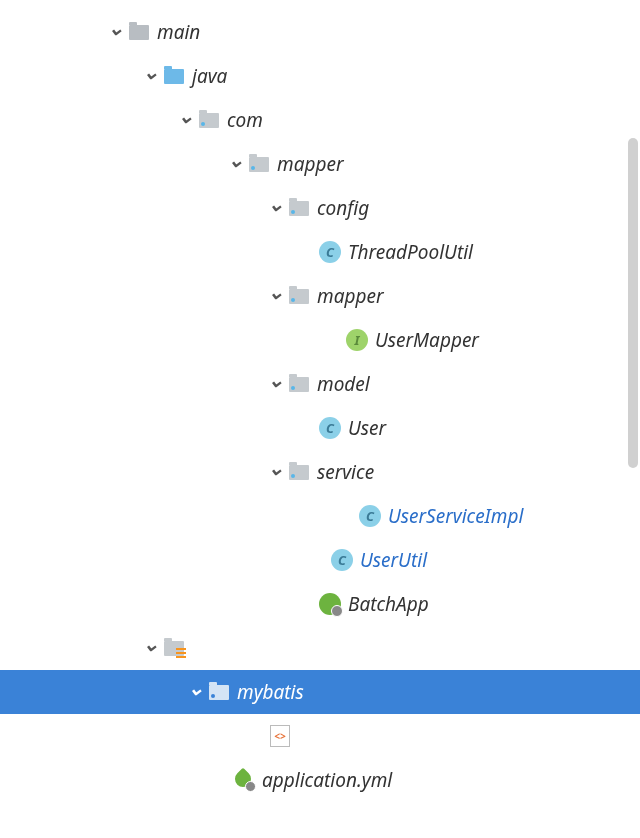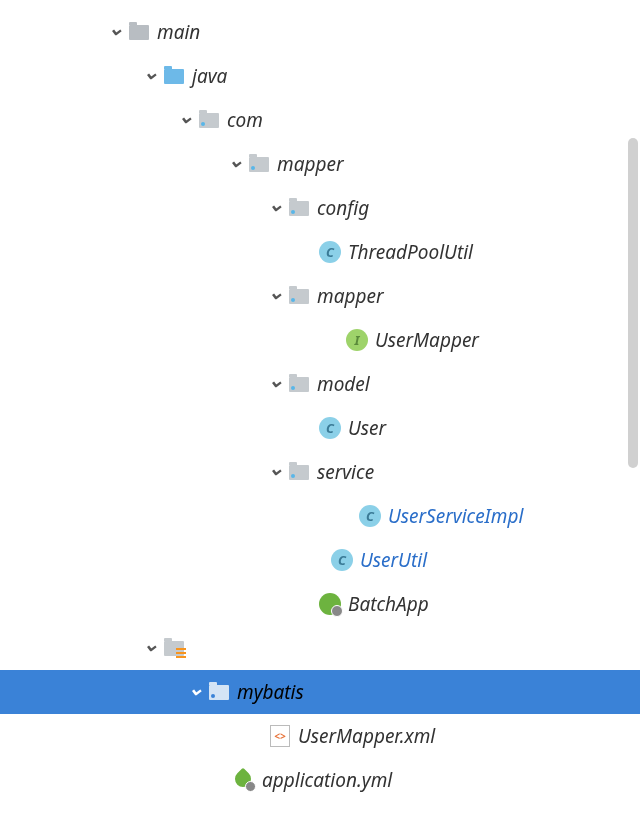--- a/index.html
+++ b/index.html
@@ -59,21 +59,21 @@
     .circle-i { width: 22px; height: 22px; background: #9ed36a; border-radius: 50%; display: flex; justify-content: center; align-items: center; color: #5a8a3a; font-weight: bold; font-size: 13px; }
     .spring-boot { width: 22px; height: 22px; border-radius: 50%; background: #6db33f; display: flex; justify-content: center; align-items: center; color: #fff; font-size: 11px; font-weight: bold; position: relative; }
     .spring-boot::after { content: ""; position: absolute; bottom: -2px; right: -2px; width: 10px; height: 10px; background: #888; border-radius: 50%; border: 1px solid #fff; }
     .xml-icon { width: 20px; height: 22px; background: #fff; border: 1px solid #bbb; position: relative; display: flex; justify-content: center; align-items: center; }
     .xml-icon::after { content: "<>"; font-size: 10px; color: #e8743b; font-weight: bold; }
     .spring-leaf { width: 22px; height: 22px; position: relative; }
     .spring-leaf::before { content: ""; position: absolute; left: 2px; top: 2px; width: 16px; height: 16px; background: #6db33f; border-radius: 50% 10% 50% 50%; transform: rotate(-45deg); }
     .spring-leaf::after { content: ""; position: absolute; bottom: -1px; right: -1px; width: 9px; height: 9px; background: #888; border-radius: 50%; border: 1px solid #fff; }
     .label { flex-shrink: 0; }
     .link { color: #2a6ec9; text-align: center; }
-    .selected { background: #3a82d7; color: #000000; text-align: center; }
+    .selected { background: #3a82d7; color: #ffffff; text-align: center; }
     .selected .chevron { color: #fff; }
     .selected .folder-dot { background: #d4e4f5; }
     .selected .folder-dot::before { background: #d4e4f5; }
     .selected .folder-dot::after { background: #3a82d7; }
     .scrollbar {
       position: absolute;
       right: 2px;
       top: 138px;
       width: 10px;
       height: 330px;
@@ -204,21 +204,20 @@
       <span class="icon">
         <span class="folder-dot"></span>
       </span>
       <span class="label">mybatis</span>
     </div>
     <div class="node">
       <span class="indent" style="width: 268px;"></span>
       <span class="icon">
         <span class="xml-icon"></span>
       </span>
-      <span class="label">UserMapper.xml</span>
     </div>
     <div class="node">
       <span class="indent" style="width: 232px;"></span>
       <span class="icon">
         <span class="spring-leaf"></span>
       </span>
       <span class="label">application.yml</span>
     </div>
   </div>
 <div class="scrollbar"></div>

